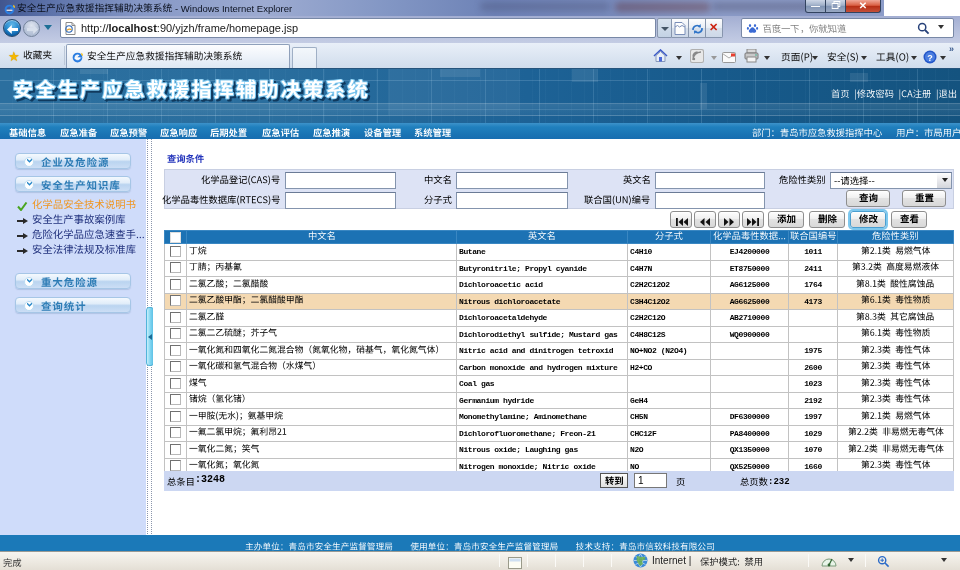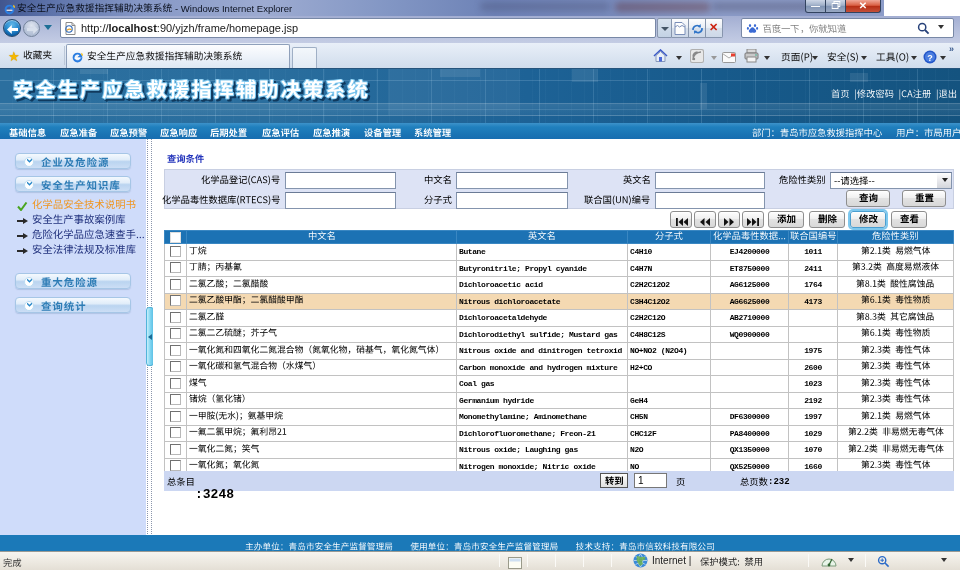--- a/index.html
+++ b/index.html
@@ -1298,21 +1298,21 @@
                   <use href="#g179" x="21000"></use>
                   <use href="#g20" x="22000"></use>
                   <use href="#g208" x="23000"></use>
                   <use href="#g105" x="24000"></use>
                   <use href="#g209" x="25000"></use>
                   <use href="#g179" x="26000"></use>
                   <use href="#g180" x="27000"></use>
                   <use href="#g215" x="28000"></use>
                 </g>
               </svg></td>
-            <td class="l"><span class="mono">Nitrous oxide and dinitrogen tetroxid</span></td>
+            <td class="l"><span class="mono">Nitric acid and dinitrogen tetroxid</span></td>
             <td class="l"><span class="mono">NO+NO2 (N2O4)</span></td>
             <td class="c"><span class="mono"></span></td>
             <td class="c"><span class="mono">1975</span></td>
             <td class="c"><svg width="70" height="11" viewBox="0 0 70 11">
                 <g transform="translate(0,7.74) scale(0.0088,-0.0088)" fill="#000">
                   <use href="#g174" x="0"></use>
                   <use href="#g175" x="1000"></use>
                   <use href="#g123" x="1555"></use>
                   <use href="#g186" x="1833"></use>
                   <use href="#g144" x="2388"></use>
@@ -1564,21 +1564,21 @@
   </tbody>
       </table>
   <div class="ab" id="pager">
    <div class="ab" style="left:3px;top:4px"><svg width="28" height="12" viewBox="0 0 28 12">
             <g transform="translate(0,8.18) scale(0.0093,-0.0093)" fill="#000">
               <use href="#g229" x="0"></use>
               <use href="#g230" x="1000"></use>
               <use href="#g231" x="2000"></use>
             </g>
           </svg></div>
-        <div class="ab mono" style="left:31px;top:16px;font-size:13px;letter-spacing:0">:3248</div>
+        <div class="ab mono" style="left:31px;top:3px;font-size:10px;letter-spacing:0">:3248</div>
    <div class="ab" style="left:436px;top:2px;width:28px;height:15px;border:1px solid #555;background:linear-gradient(#fdfdfd,#e0e0e0);text-align:center"><svg width="19" height="12" viewBox="0 0 19 12">
             <g transform="translate(0,8.18) scale(0.0093,-0.0093)" fill="#000">
               <use href="#g232" x="0"></use>
               <use href="#g233" x="1000"></use>
             </g>
           </svg></div>
    <div class="ab" style="left:470px;top:2px;width:33px;height:15px;background:#fff;border:1px solid #777;font-size:10px;padding:1px 0 0 3px">1</div>
    <div class="ab" style="left:512px;top:4px"><svg width="10" height="12" viewBox="0 0 10 12">
             <g transform="translate(0,8.18) scale(0.0093,-0.0093)" fill="#000">
               <use href="#g28" x="0"></use>

